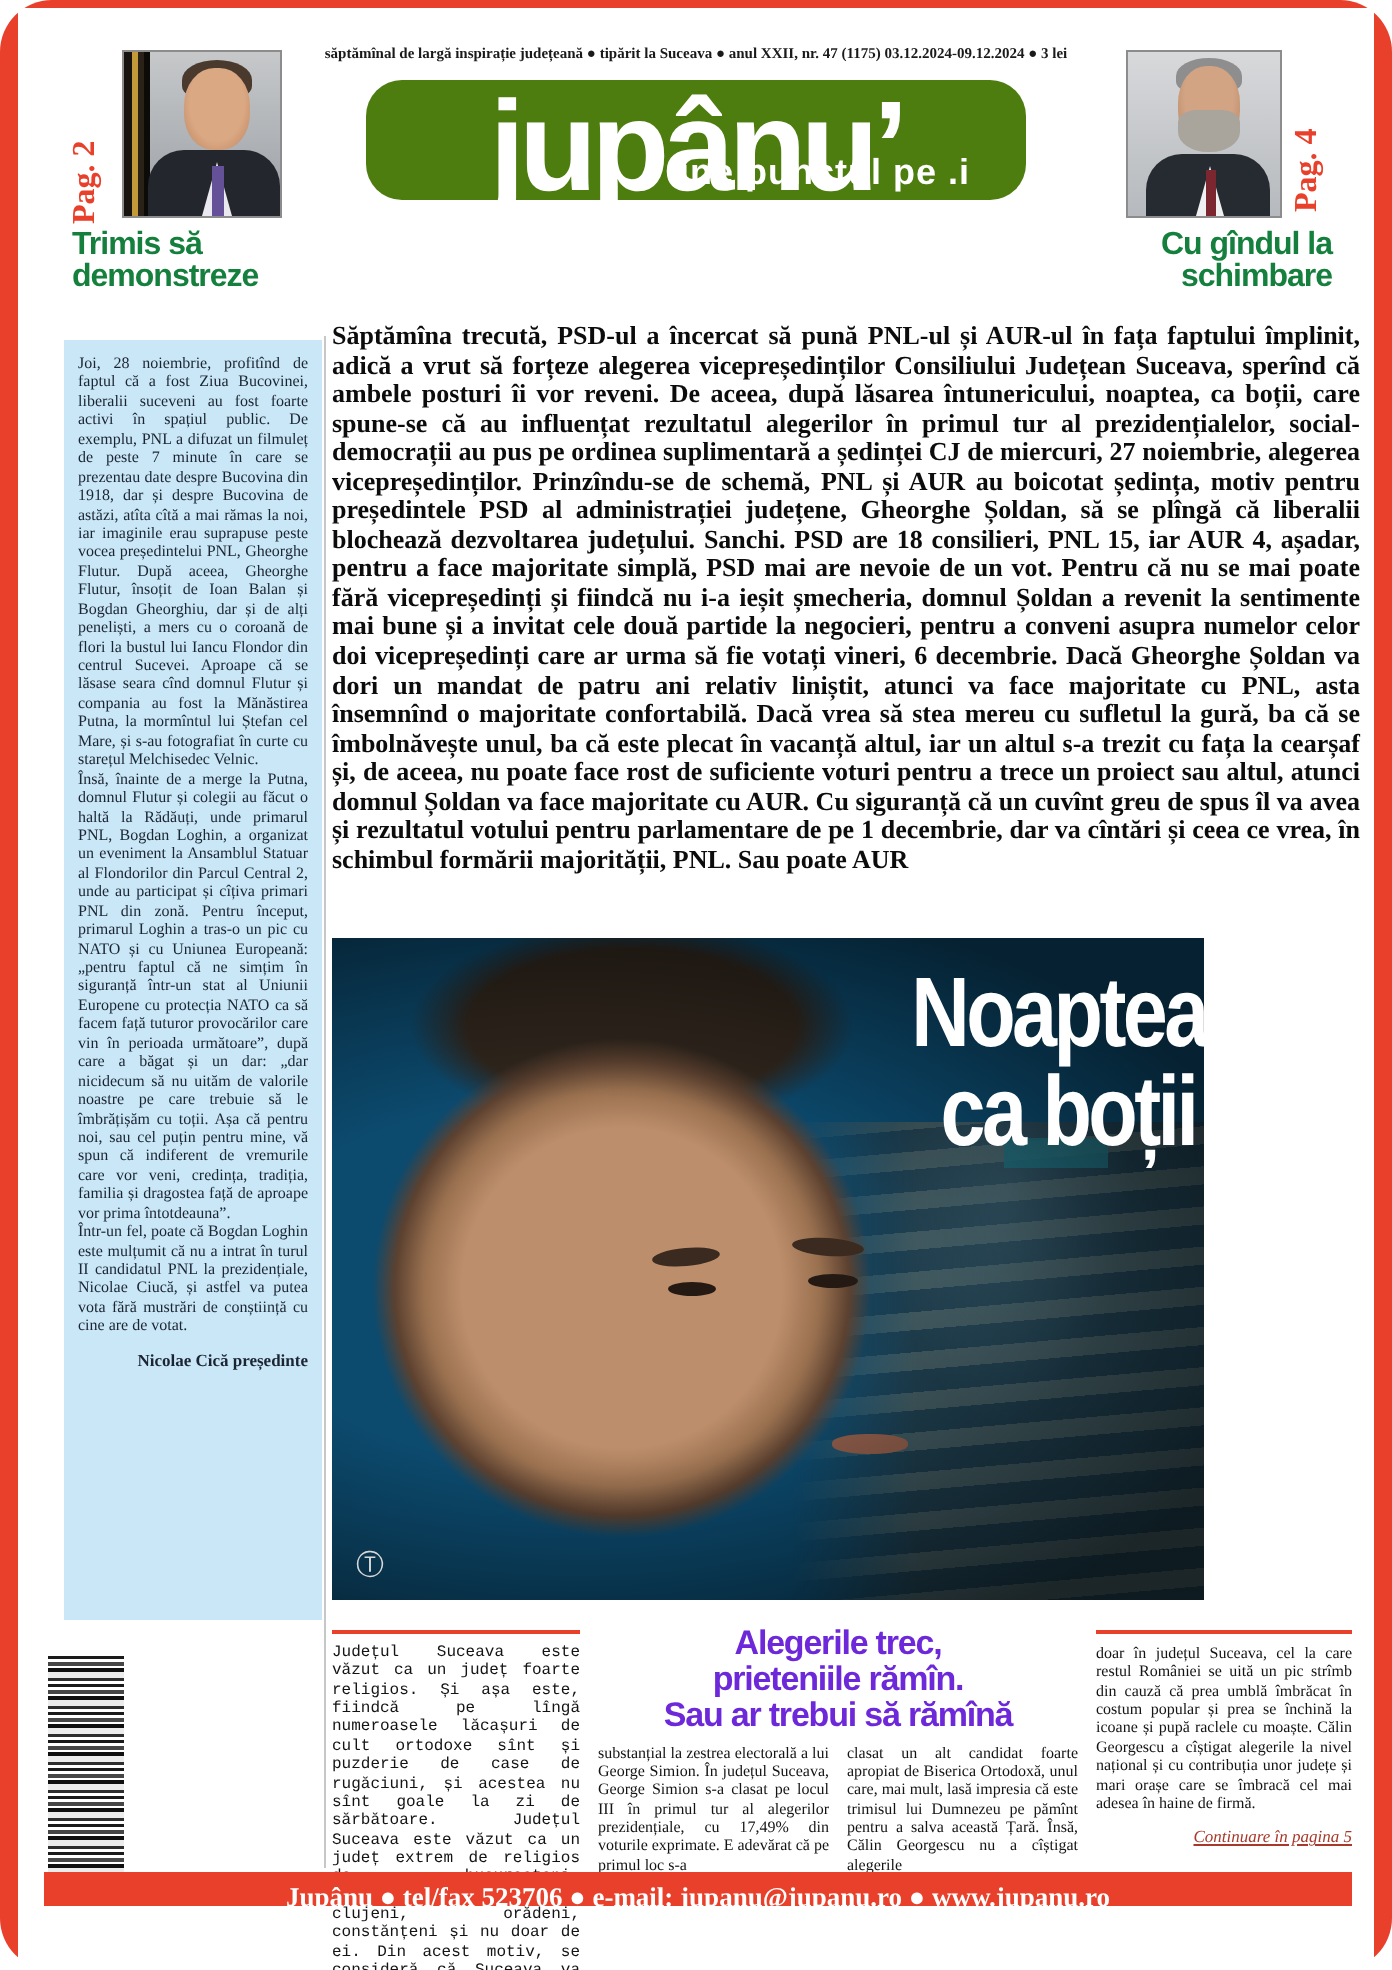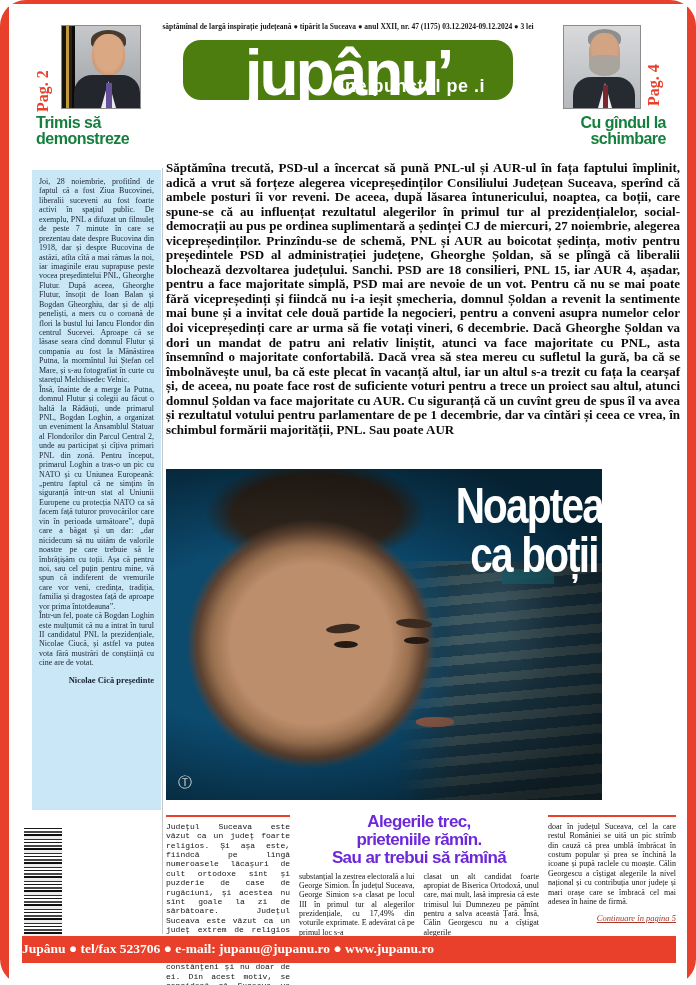--- a/index.html
+++ b/index.html
@@ -103,22 +103,22 @@
   .bcol4{width:128px;}
   .redrule{height:2px;background:#e8402a;margin:2px 0 5px;}
   .bmid h3{margin:0 0 5px;color:#6d28d9;text-align:center;white-space:pre-line;
     font:bold 17px/1.05 "Liberation Sans",sans-serif;letter-spacing:-.6px;}
   .midcols{display:flex;gap:9px;}
   .midcols p{width:116px;}
   .cont{margin-top:7px;text-align:right;font:italic 8.5px "Liberation Serif",serif;
     text-decoration:underline;color:#a8382a;}
 
   
-  .footer{position:absolute;left:22px;right:20px;top:936px;height:27px;background:#e8402a;
-    color:#fff;font:bold 13.5px/26px "Liberation Serif",serif;}
+  .footer{position:absolute;left:22px;right:20px;top:936px;height:17px;background:#e8402a;
+    color:#fff;text-align:center;font:bold 13.5px/26px "Liberation Serif",serif;}
 </style>
 </head>
 <body>
 
 <div class="page">
   <div class="b-left"></div>
   <div class="b-right"></div>
   <div class="b-top"></div>
 
   <div class="topline">săptămînal de largă inspirație județeană ● tipărit la Suceava ● anul XXII, nr. 47 (1175) 03.12.2024-09.12.2024 ● 3 lei</div>

